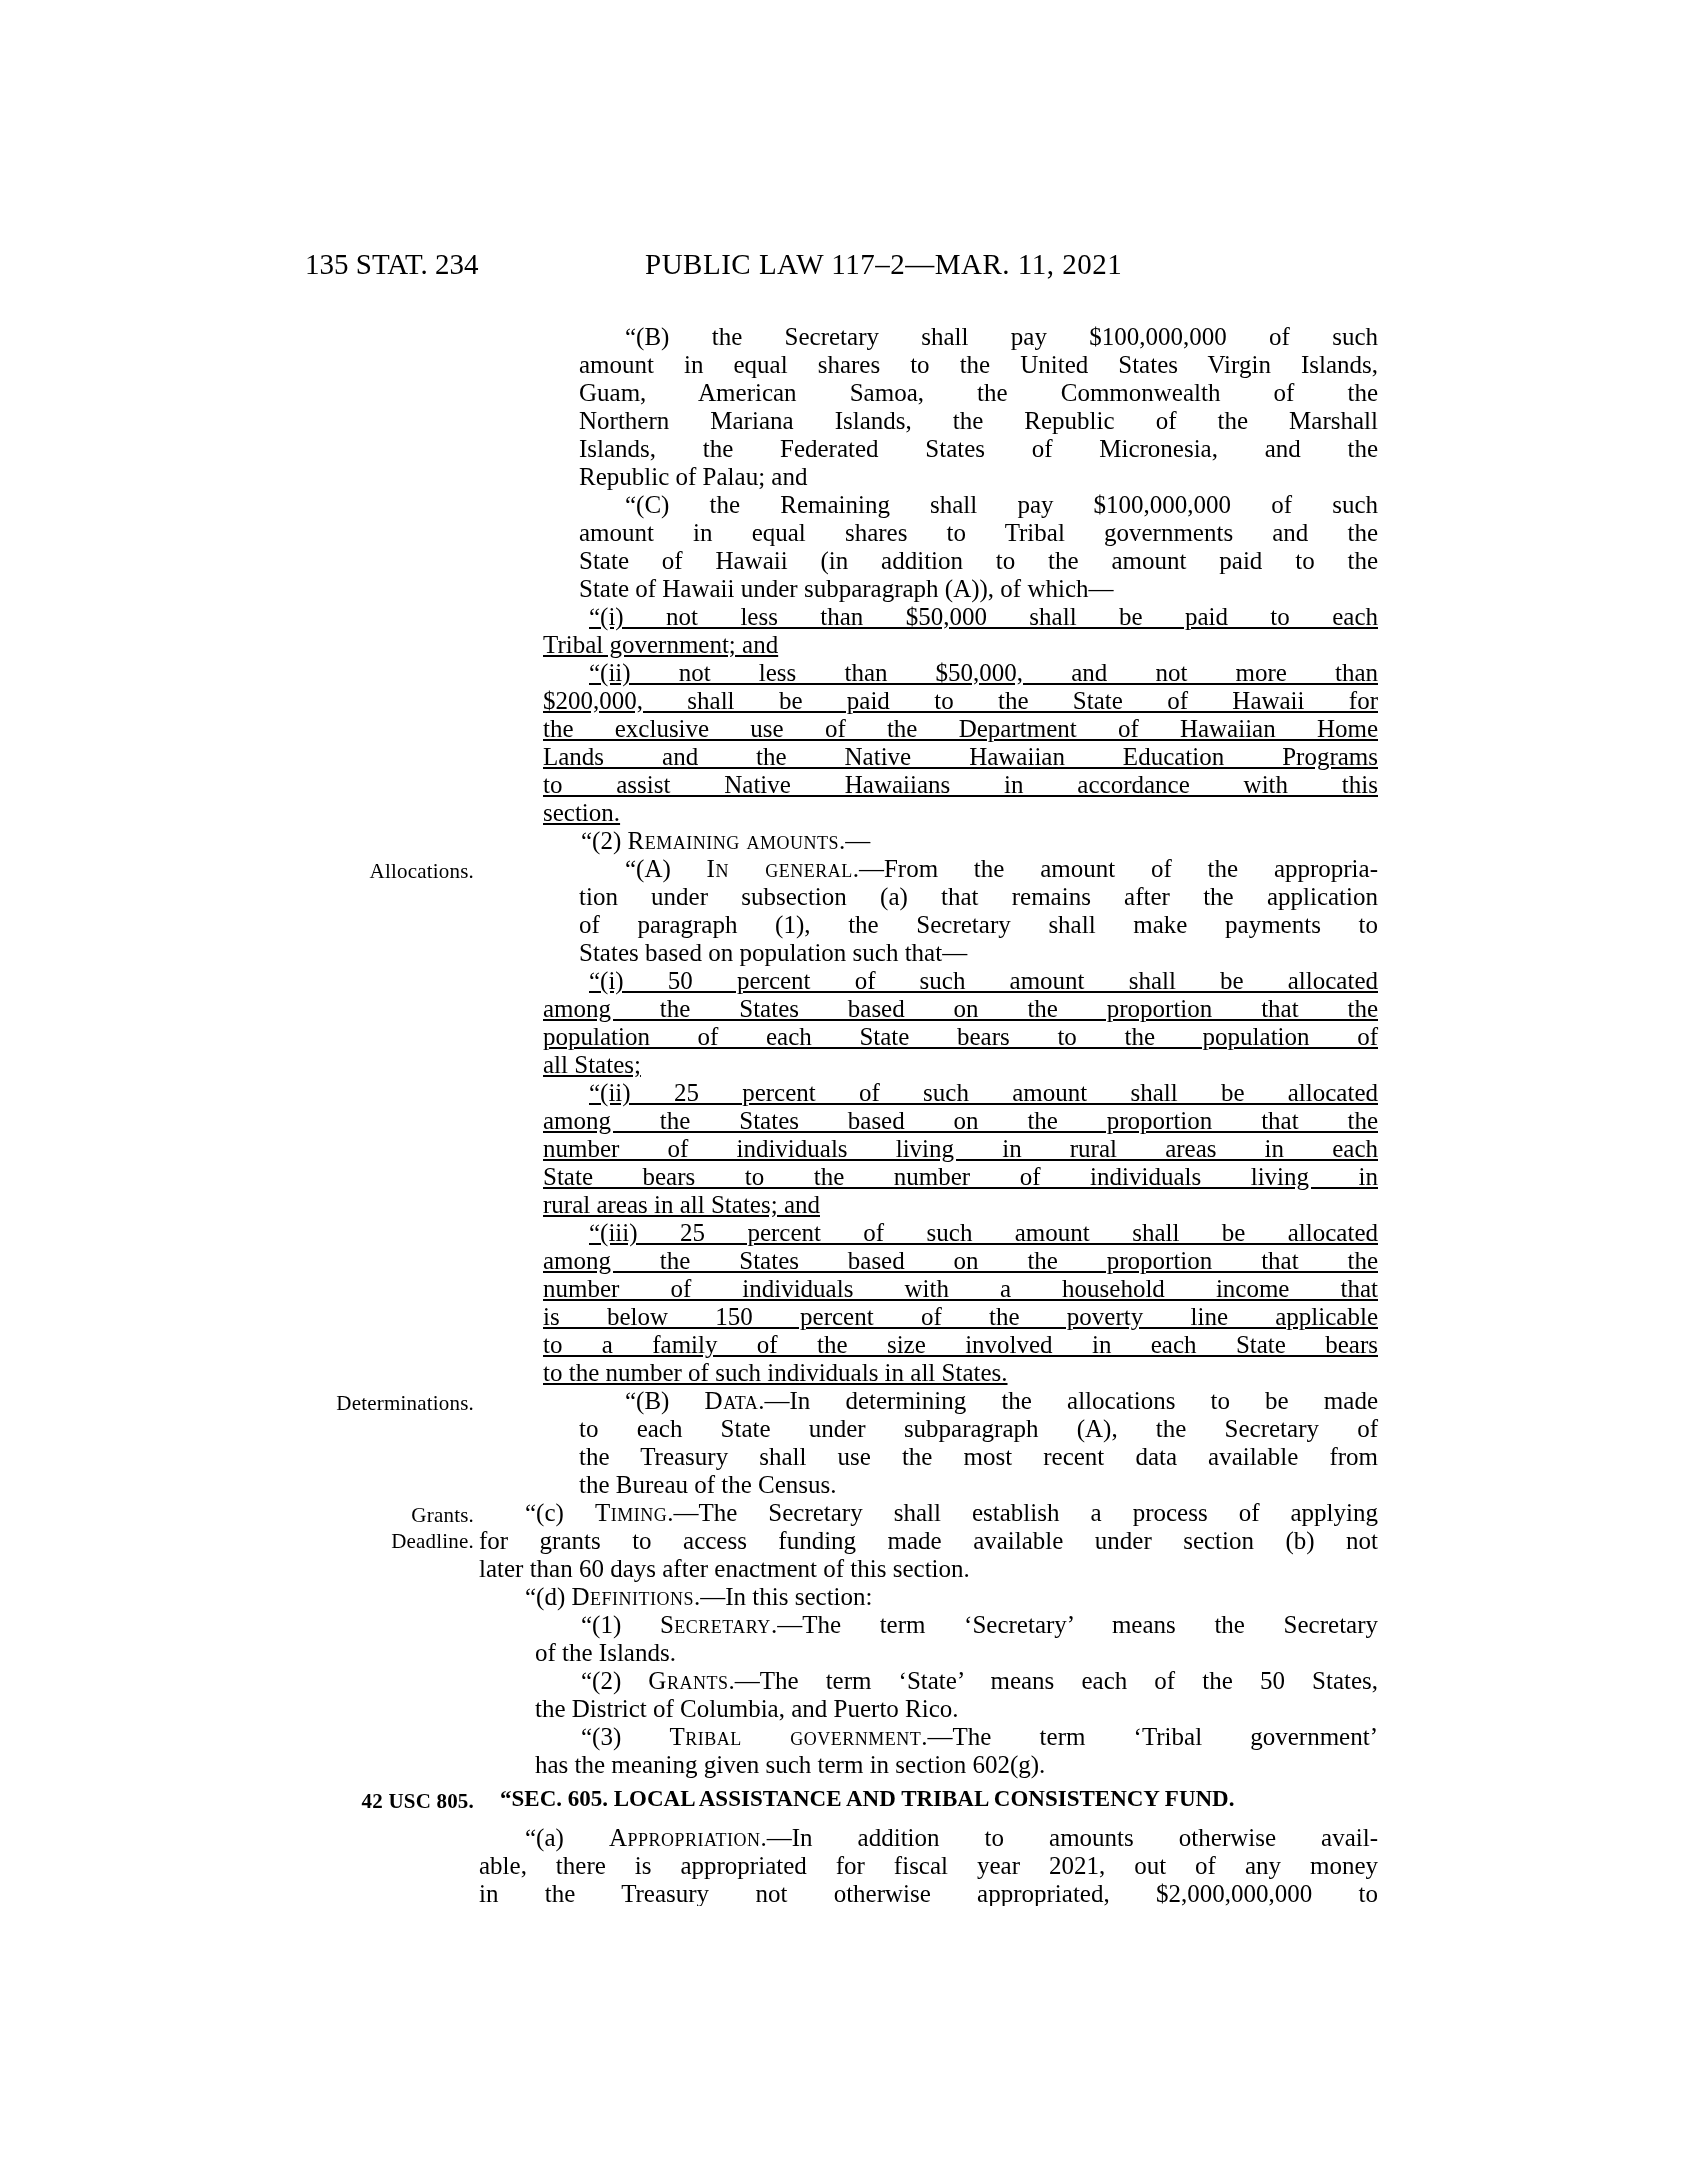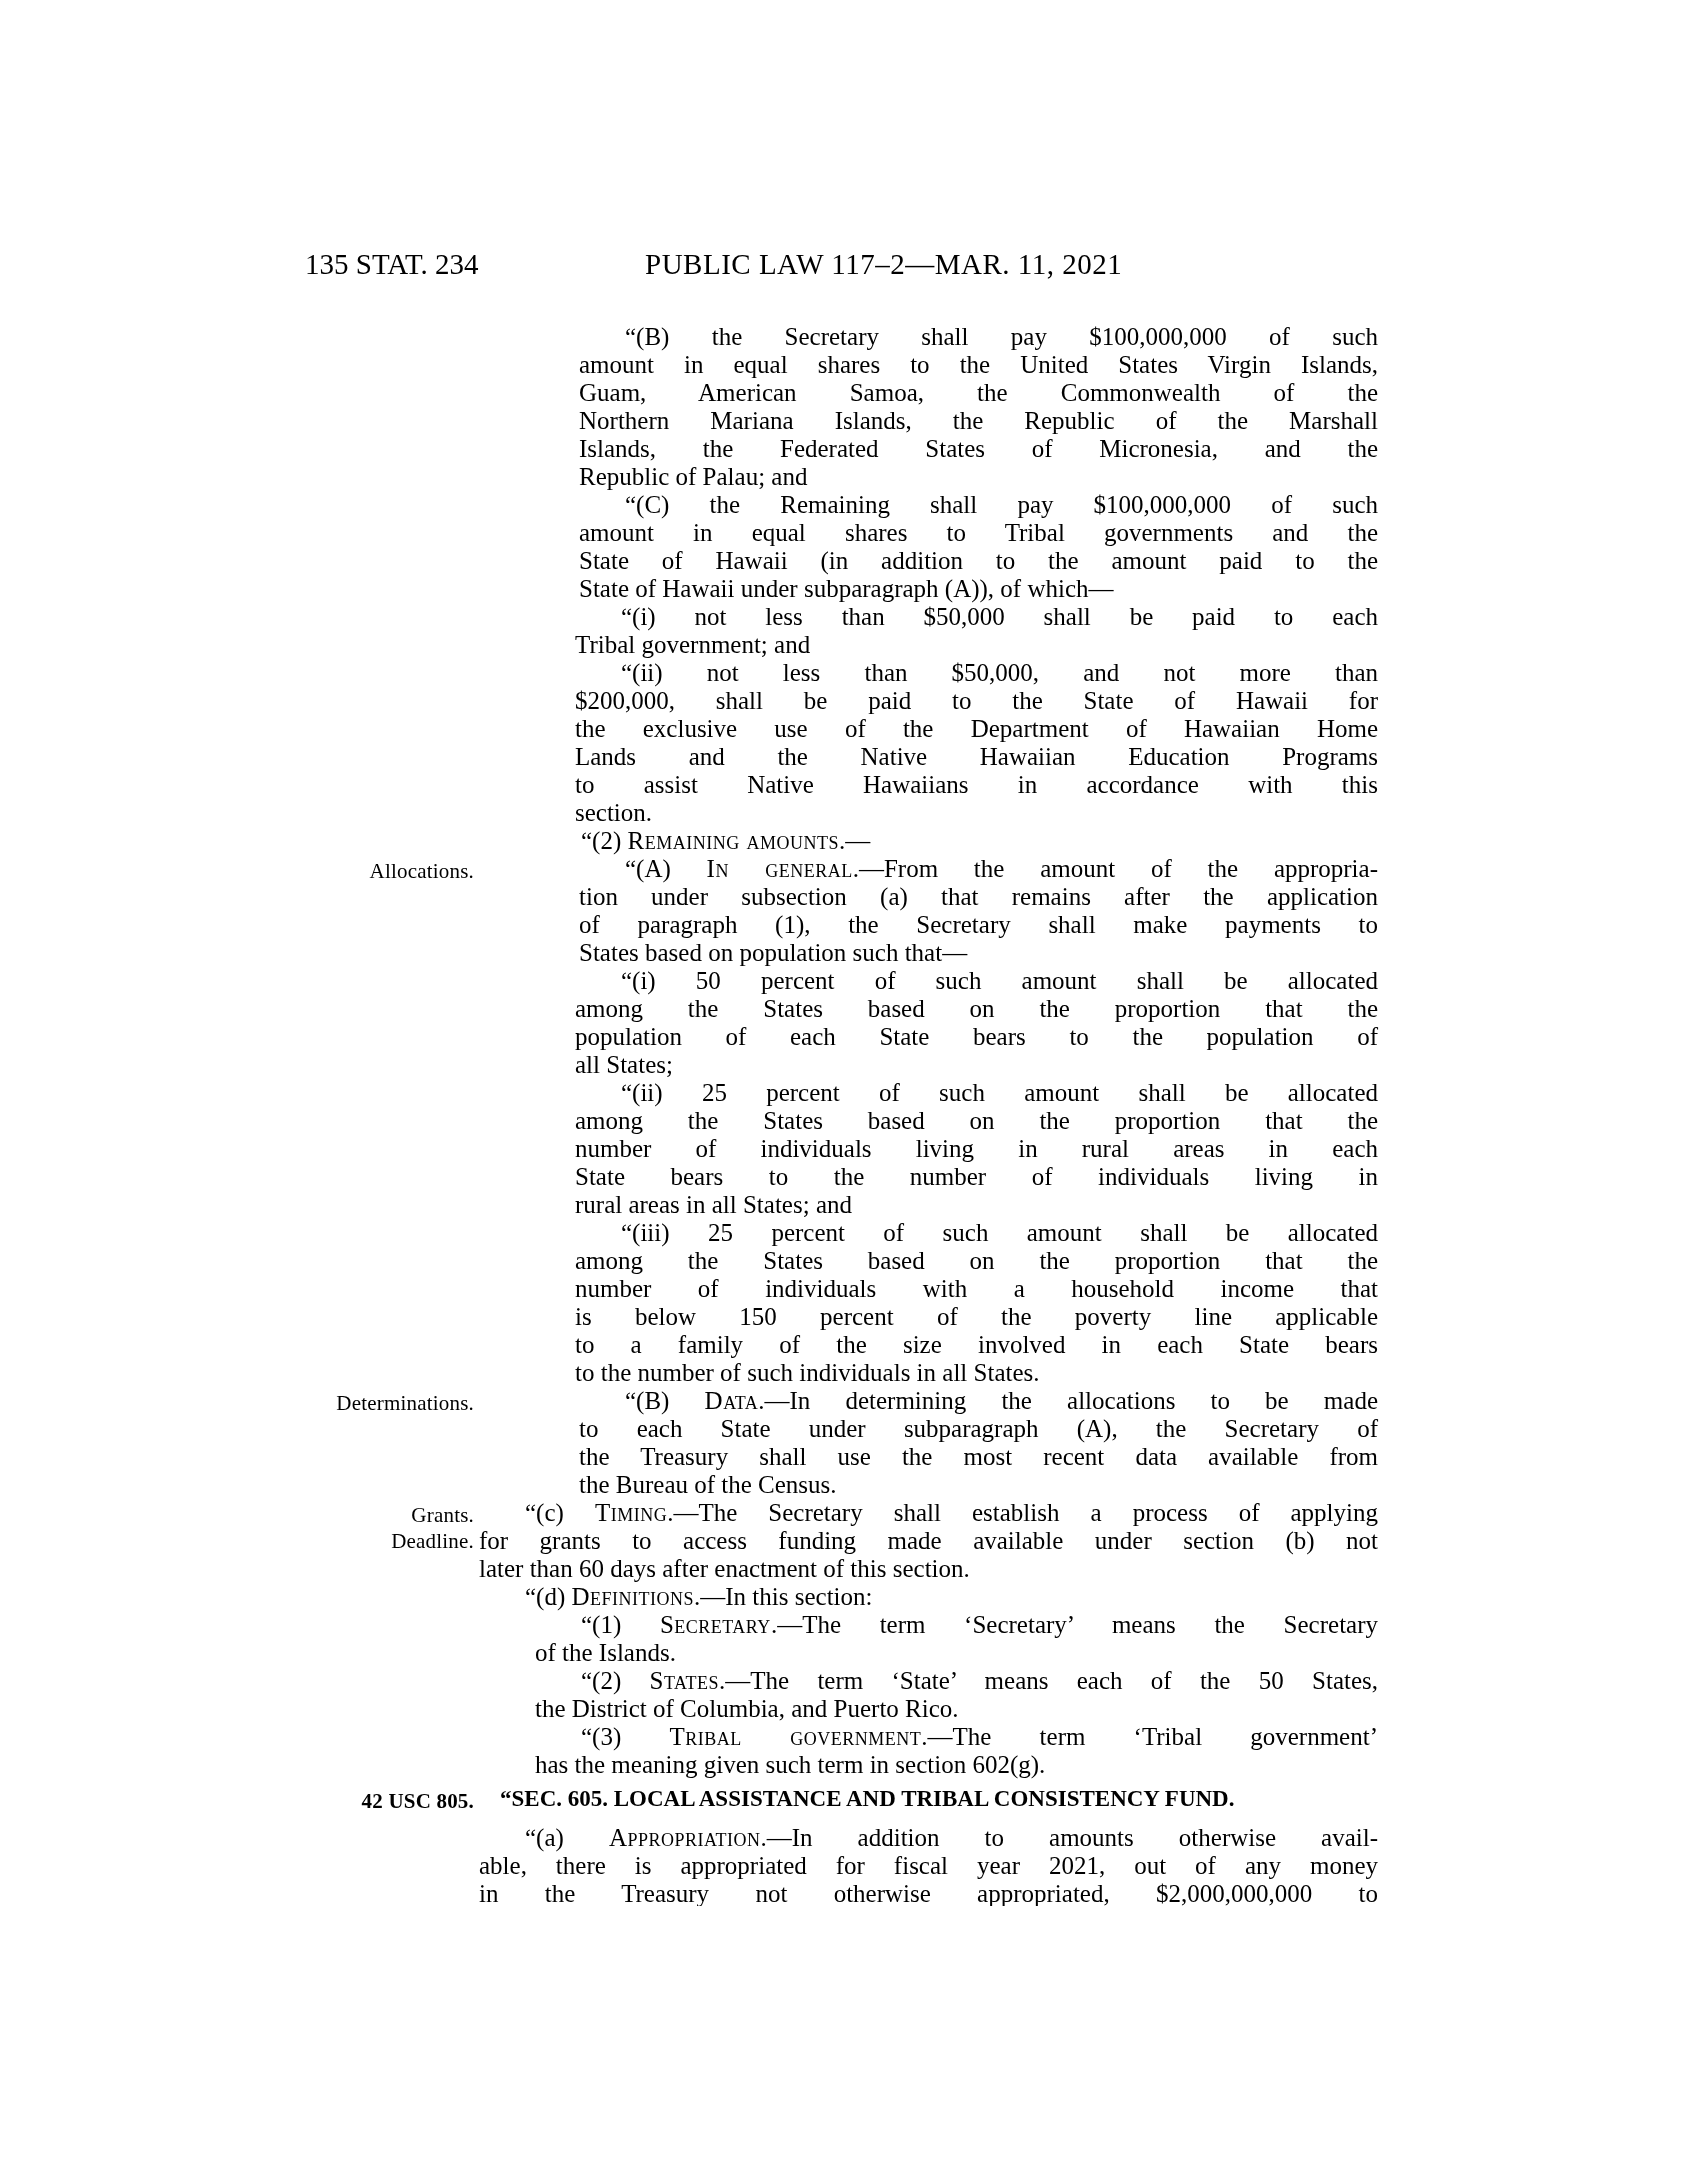--- a/index.html
+++ b/index.html
@@ -28,21 +28,21 @@
   }
   #doc {
     position: absolute; left: 479px; top: 323px;
     width: 899px;
     font-size: 25px; line-height: 28px;
   }
   .para { position: relative; margin: 0; }
   .para.l0 { margin-left: 0; }
   .para.l1 { margin-left: 56px; }
   .para.l2 { margin-left: 100px; }
-  .para.l3 { margin-left: 96px; }
+  .para.l3 { margin-left: 64px; text-decoration: underline; }
   .line { text-align: justify; text-align-last: justify; }
   .line.nl { text-align-last: left; }
   .line.fl { padding-left: 46px; }
   .sc { font-variant: small-caps; letter-spacing: 0.5px; }
   .heading {
     font-weight: bold;
     font-size: 23px; line-height: 28px;
     margin: 6px 0 11px 21px;
   }
   .heading .line,
@@ -145,21 +145,21 @@
         <div class="line nl"><span>later than 60 days after enactment of this section.</span></div>
       </div>
       <div class="para l0">
         <div class="line fl nl"><span>“(d) </span><span class="sc">Definitions</span><span>.—In this section:</span></div>
       </div>
       <div class="para l1">
         <div class="line fl"><span>“(1) </span><span class="sc">Secretary</span><span>.—The term ‘Secretary’ means the Secretary</span></div>
         <div class="line nl"><span>of the Islands.</span></div>
       </div>
       <div class="para l1">
-        <div class="line fl"><span>“(2) </span><span class="sc">States</span><span>.—The term ‘State’ means each of the 50 States,</span></div>
+        <div class="line fl"><span>“(2) </span><span class="sc">Grants</span><span>.—The term ‘State’ means each of the 50 States,</span></div>
         <div class="line nl"><span>the District of Columbia, and Puerto Rico.</span></div>
       </div>
       <div class="para l1">
         <div class="line fl"><span>“(3) </span><span class="sc">Tribal government</span><span>.—The term ‘Tribal government’</span></div>
         <div class="line nl"><span>has the meaning given such term in section 602(g).</span></div>
       </div>
       <div class="para heading">
         <div class="note">
           <div>42 USC 805.</div>
         </div>

